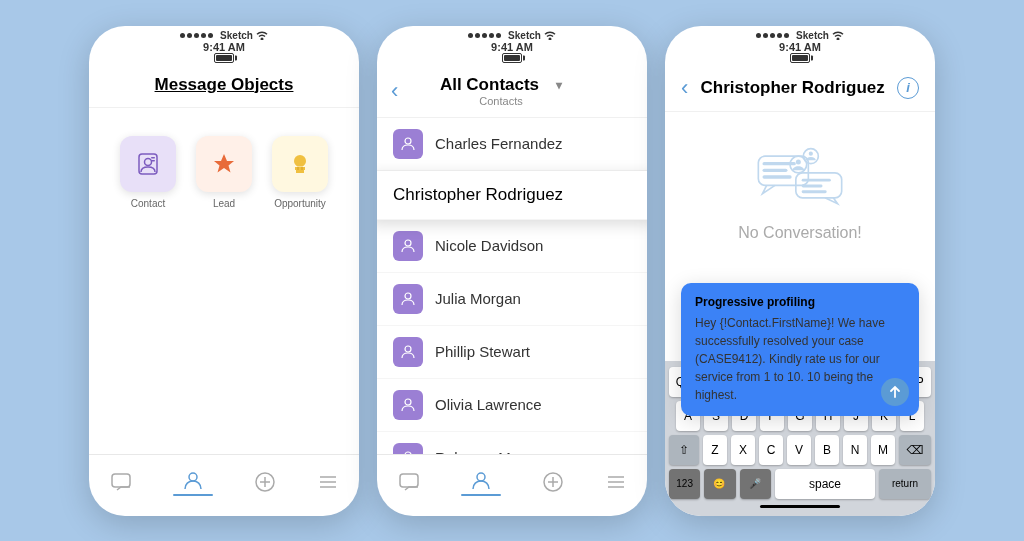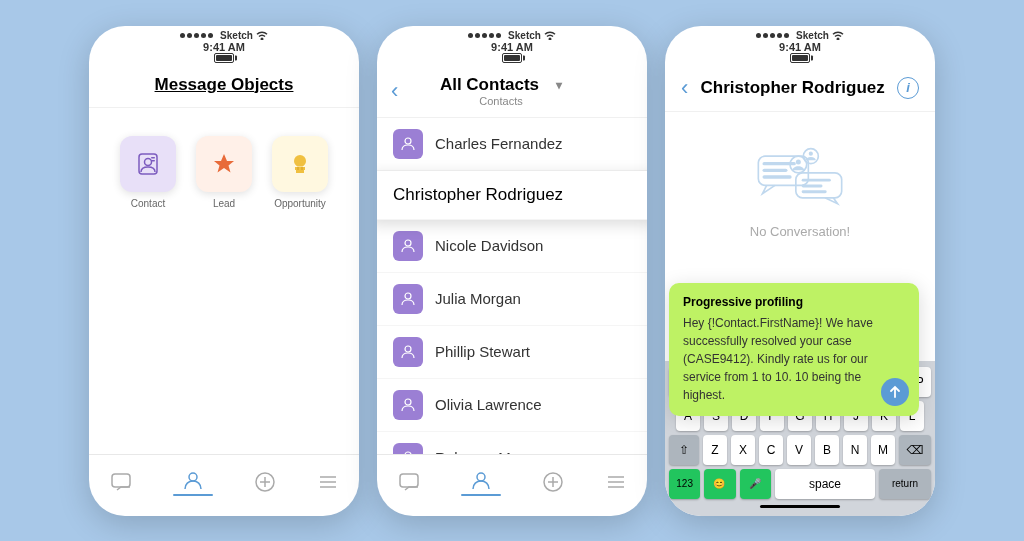--- a/index.html
+++ b/index.html
@@ -253,31 +253,31 @@
       display: flex;
       flex-direction: column;
       align-items: center;
       padding: 30px 20px 20px;
     }
     .chat-illustration {
       width: 100px; height: 70px;
       margin-bottom: 12px;
     }
     .no-conv-text {
-      font-size: 13px;
+      font-size: 16px;
       color: #aaa;
       margin-bottom: 8px;
     }
     
     .message-bubble-container {
       position: absolute;
       bottom: 100px;
-      left: 4px;
+      left: 16px;
       right: 16px;
-      background: #bef264;
+      background: #3b82f6;
       border-radius: 10px;
       box-shadow: 0 4px 20px rgba(0,0,0,0.15);
       padding: 12px 14px;
       z-index: 20;
     }
     .bubble-title {
       font-size: 12px;
       font-weight: 700;
       color: #000;
       margin-bottom: 5px;
@@ -321,21 +321,21 @@
       height: 30px;
       display: flex;
       align-items: center;
       justify-content: center;
       box-shadow: 0 1px 2px rgba(0,0,0,0.25);
       flex: 1;
       max-width: 24px;
       cursor: pointer;
     }
     .key.special {
-      background: #22c55e;
+      background: #737373;
       color: #000;
       min-width: 30px;
       max-width: 36px;
       font-size: 10px;
     }
     .key.space {
       max-width: 100px;
       flex: 4;
     }
     .key.return-key {

